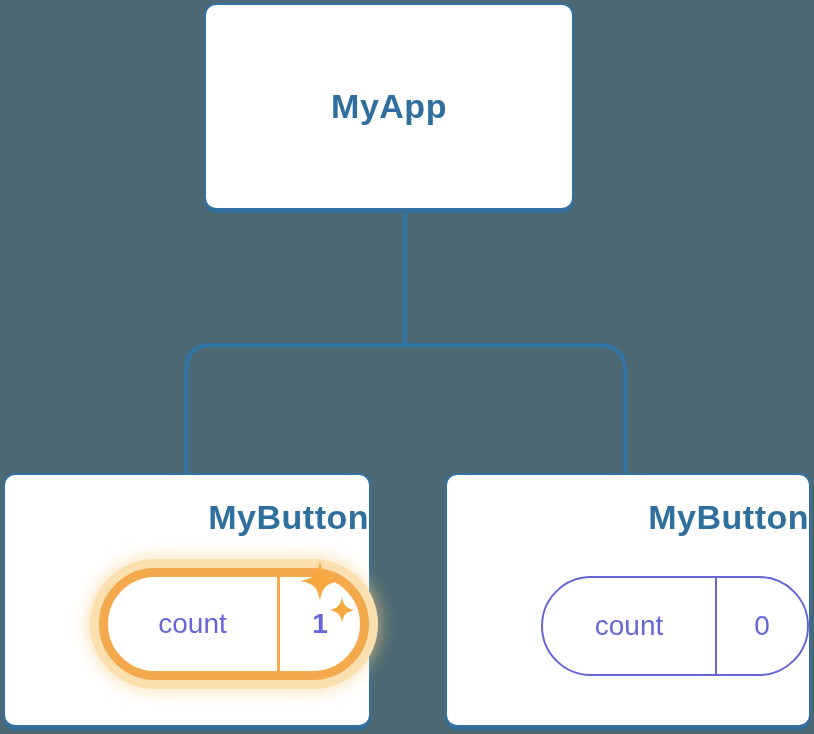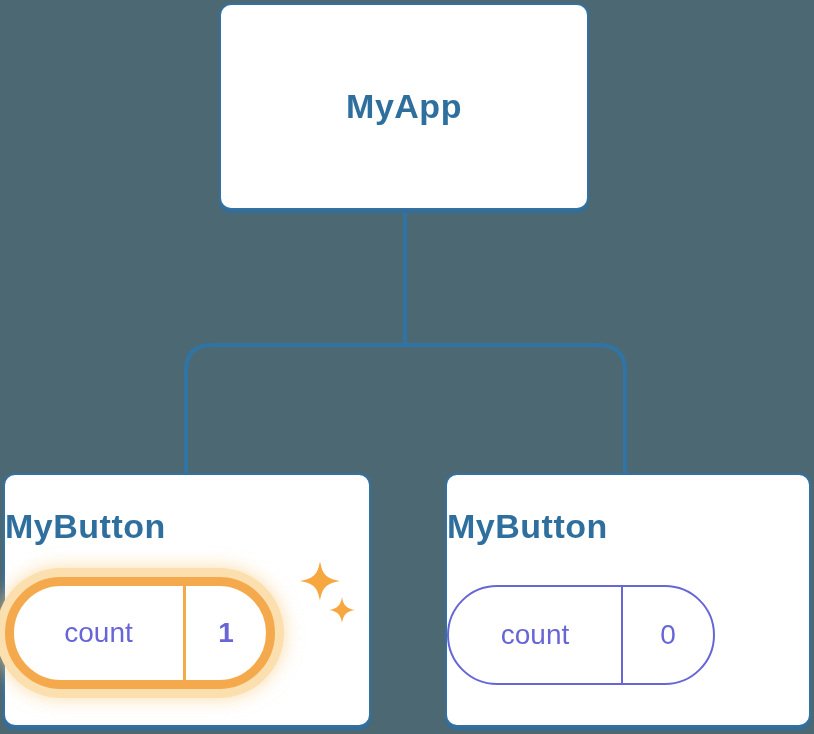--- a/index.html
+++ b/index.html
@@ -18,33 +18,33 @@
   }
   .card {
     position: absolute;
     background: #FFFFFF;
     border: 2px solid #35719F;
     border-radius: 12px;
     box-shadow: 0 3px 0 #336D9A;
     box-sizing: border-box;
   }
   .card-root {
-    left: 219px; top: 3px;
+    left: 204px; top: 3px;
     width: 370px; height: 207px;
     display: flex;
     align-items: center;
     justify-content: center;
   }
   .card-child {
     top: 473px;
     width: 368px; height: 254px;
     display: flex;
     flex-direction: column;
-    align-items: flex-start;
-    padding-top: 31px;
+    align-items: flex-end;
+    padding-top: 22px;
   }
   .card-left  { left: 3px; }
   .card-right { left: 445px; width: 366px; }
   .node-label {
     color: #2F6F9E;
     font-size: 34px;
     font-weight: 600;
     letter-spacing: 0.5px;
     line-height: 1.2;
   }

